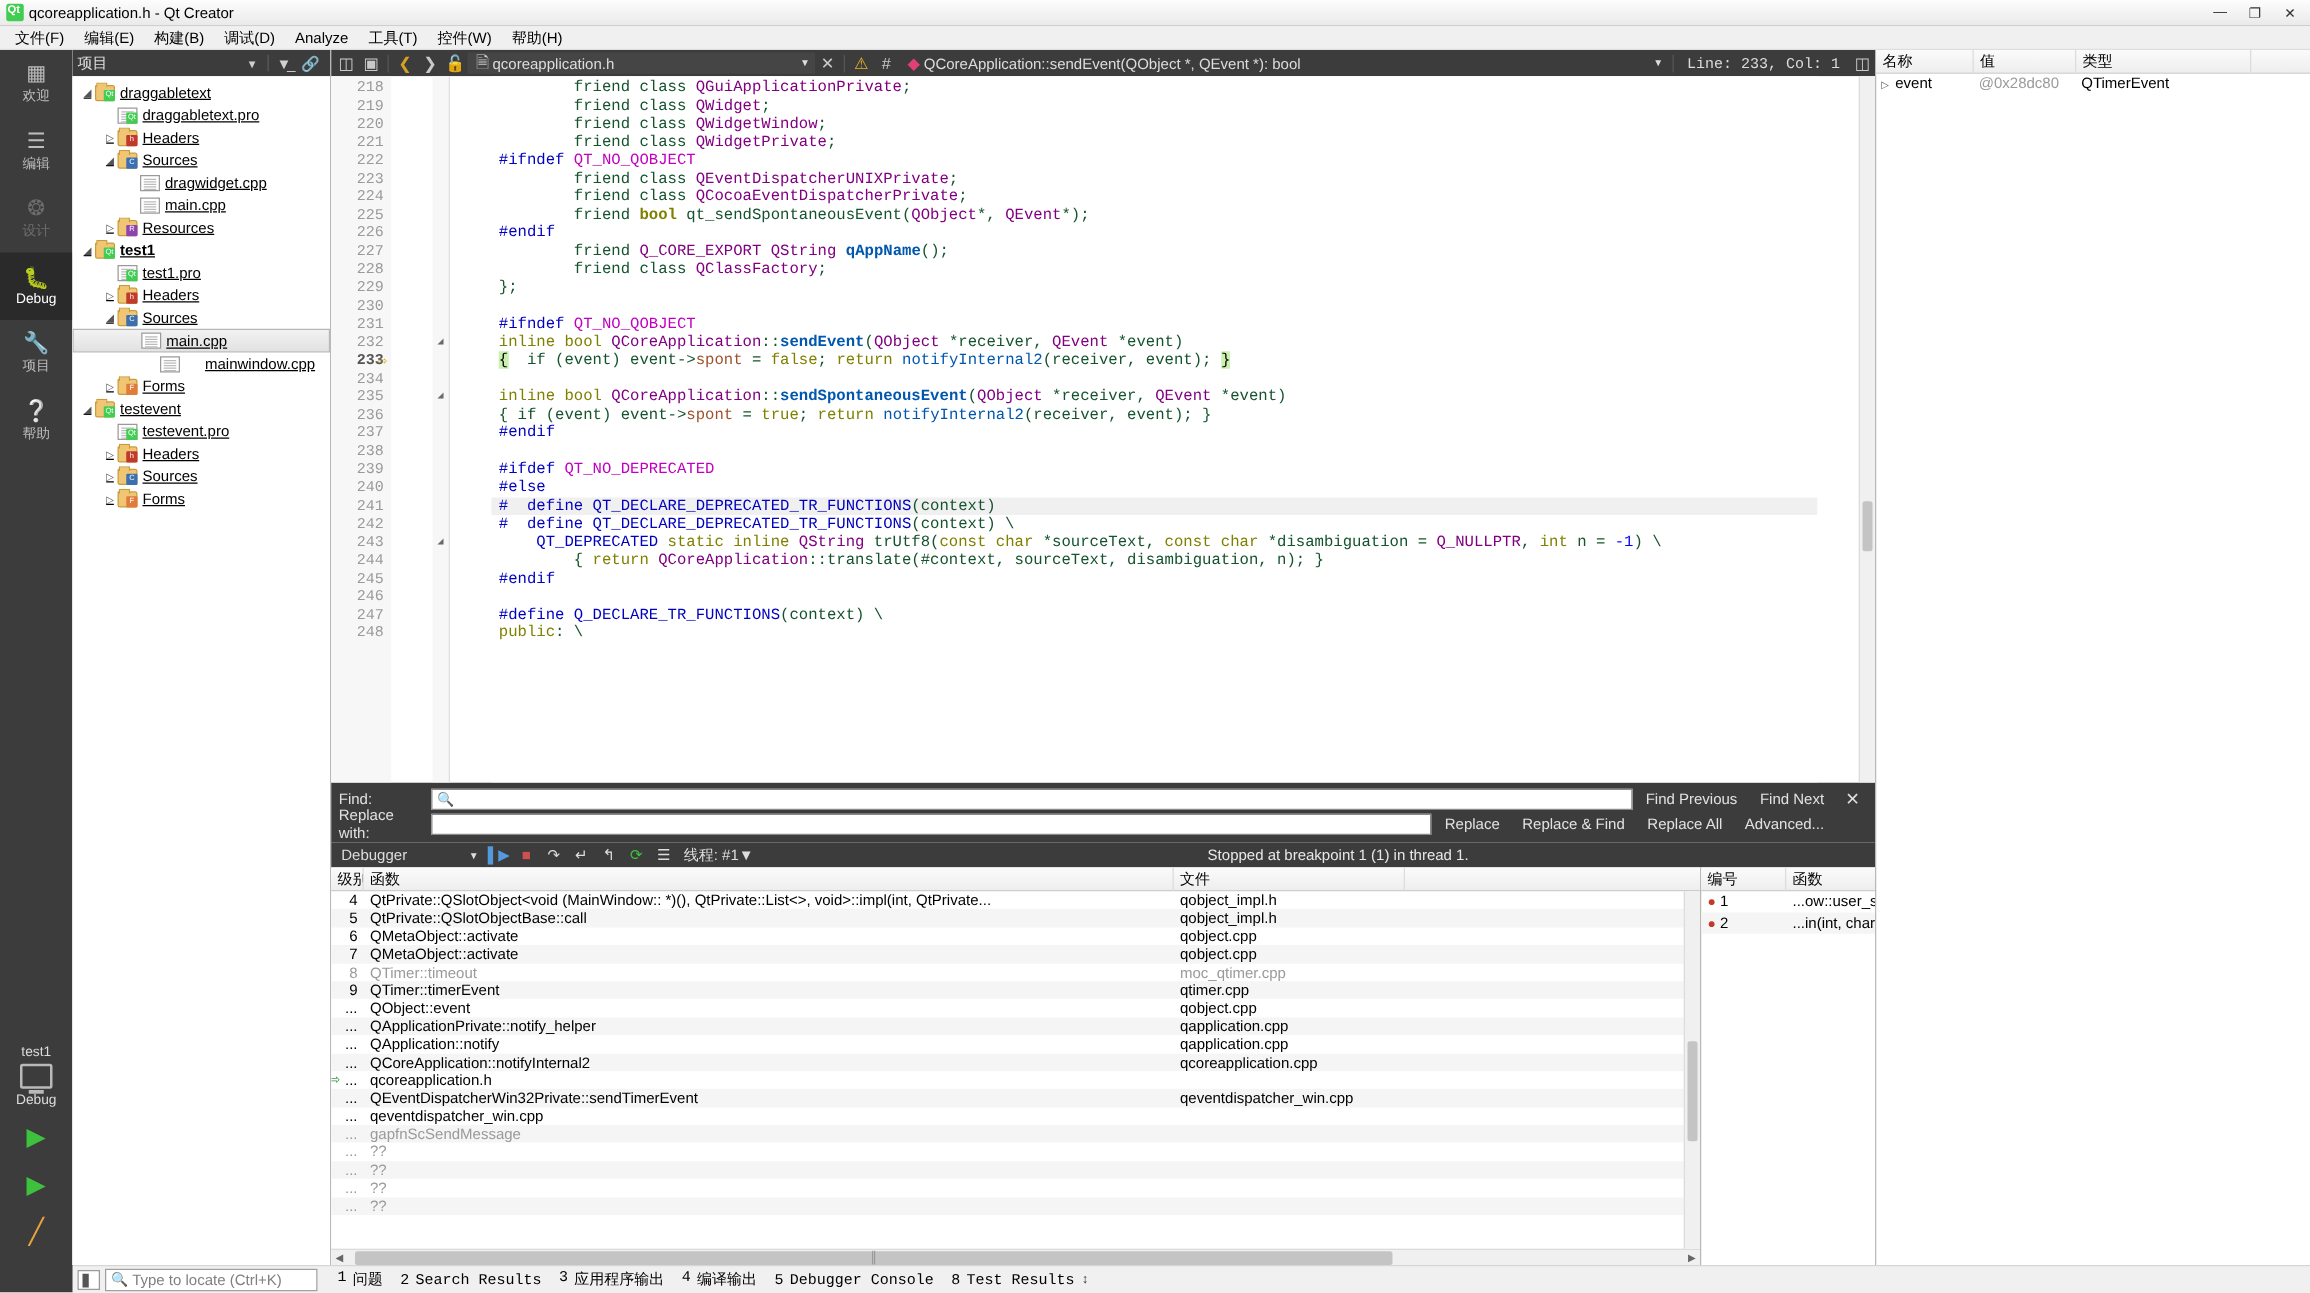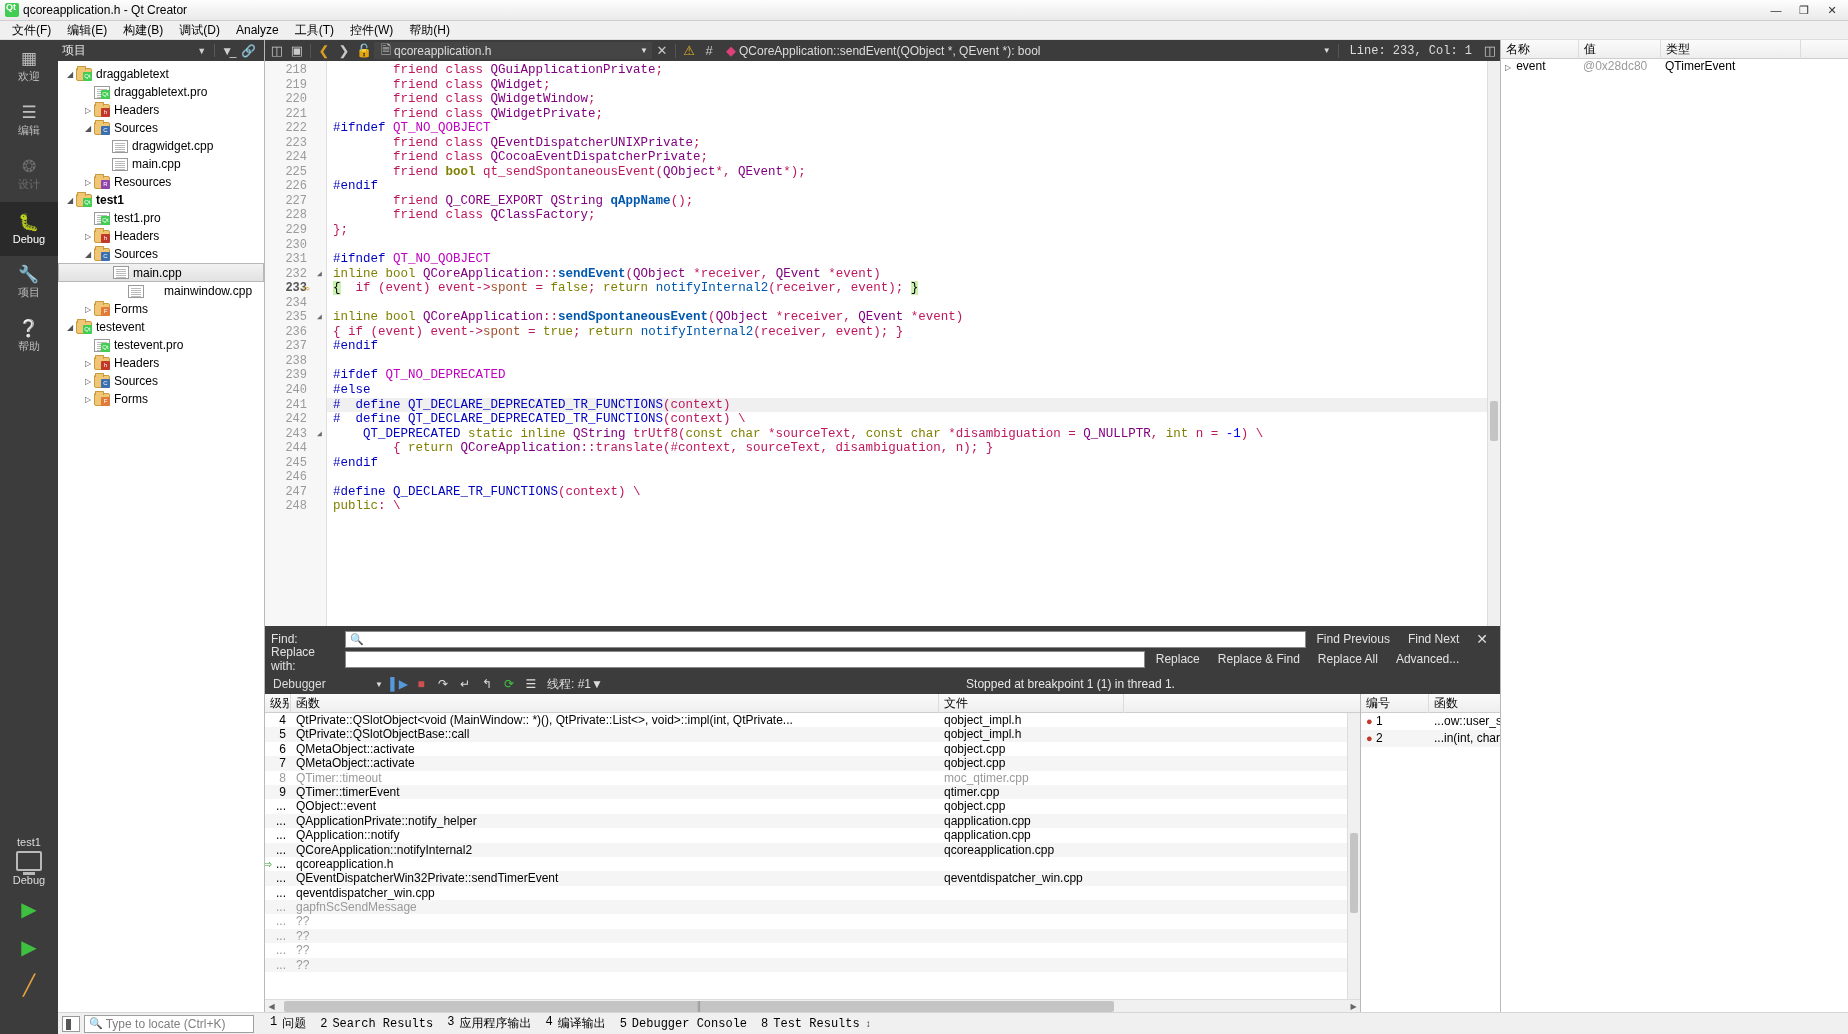--- a/index.html
+++ b/index.html
@@ -49,21 +49,21 @@
 
   
   .leftpane { width:207px; background:#fff; display:flex; flex-direction:column; flex:0 0 207px;
               border-right:1px solid #b9b9b9;}
   .pane-head { height:21px; background:#3c3c3c; display:flex; align-items:center; color:#e0e0e0;
                font-size:12px; padding:0 4px; flex:0 0 21px;}
   .pane-head .caret { margin-left:auto; font-size:9px; padding:0 6px; color:#cfcfcf;}
   .pane-head .sep { width:1px;height:13px;background:#5a5a5a;margin:0 2px;}
   .pane-head .ic { padding:0 4px; font-size:12px; color:#d0d0d0;}
   .tree { flex:1 1 auto; overflow:hidden; padding-top:4px; font-size:12px; color:#000; background:#fff;}
-  .trow { height:18px; display:flex; align-items:center; white-space:nowrap; }
+  .trow { height:18px; display:flex; align-items:center; white-space:nowrap;text-decoration:underline; }
   .trow.sel { background:linear-gradient(#f2f2f2,#e2e2e2); border:1px solid #b8b8b8; height:19px;}
   .arrow { width:12px; font-size:8px; color:#555; text-align:center; flex:0 0 12px;}
   .arrow.open::before{content:"\25E2";}
   .arrow.closed::before{content:"\25B7";}
   .ficon { width:16px;height:13px;flex:0 0 16px;margin-right:4px;position:relative;}
   .folder { background:#f0c674; border:1px solid #c89c3c; border-radius:1px 2px 2px 2px;}
   .folder::before{content:"";position:absolute;left:0;top:-3px;width:7px;height:3px;background:#f0c674;
                   border:1px solid #c89c3c;border-bottom:none;border-radius:1px 1px 0 0;}
   .badge { position:absolute; right:-1px; bottom:-1px; width:9px;height:9px; font-size:6px;
            display:flex;align-items:center;justify-content:center;color:#fff;border-radius:1px;}
@@ -86,21 +86,21 @@
   .filecombo { display:flex;align-items:center;background:#454545;height:17px;min-width:278px;
                padding:0 4px;font-size:12px;color:#ddd;}
   .filecombo .cb-caret{margin-left:auto;font-size:8px;}
   .symcombo { display:flex;align-items:center;height:17px;flex:1 1 auto;padding:0 4px;font-size:12px;
               color:#ddd;background:#3c3c3c;min-width:0;}
   .symcombo .txt{overflow:hidden;text-overflow:ellipsis;white-space:nowrap;}
   .linecol { font-size:12px;color:#dcdcdc;padding:0 8px;white-space:nowrap;
              font-family:"Liberation Mono",monospace;}
 
   .editor { flex:1 1 auto; background:#fff; position:relative; overflow:hidden; display:flex;
-            font-family:"Liberation Mono", monospace; font-size:12.5px; min-height:0;}
+            font-family:"Liberation Mono", monospace; font-size:12.5px; min-height:0;gap:33px;}
   .gutter { width:48px; flex:0 0 48px; background:#f7f7f7; text-align:right; color:#9a9a9a;
             padding-top:2px; user-select:none;}
   .gutter .gl { height:14.55px; line-height:14.55px; padding-right:6px; font-size:12px;}
   .gutter .gl.cur { color:#555; font-weight:bold; }
   .foldcol { width:14px; flex:0 0 14px; background:#f7f7f7; border-right:1px solid #e0e0e0;
              padding-top:2px; color:#6a6a6a; }
   .foldcol .fl { height:14.55px; line-height:14.55px; font-size:8px; text-align:center;}
   .codearea { flex:1 1 auto; padding-top:2px; position:relative; overflow:hidden; background:#fff;}
   .cl { height:14.55px; line-height:14.55px; white-space:pre; padding-left:6px; }
   .cl.hl { background:#f0f0f0; }
@@ -109,21 +109,21 @@
   
   .k { color:#808000; }       
   .kb{ color:#808000; font-weight:bold;}
   .ty{ color:#800080; }       
   .pp{ color:#0000c0; }       
   .ppn{color:#c000c0;}        
   .fn{ color:#0057ae; font-weight:bold;}
   .fnp{color:#0057ae;}
   .var{color:#a0522d;}
   .num{color:#0000ff;}
-  .pl{ color:#be185d; }
+  .pl{ color:#14532d; }
   .curbrace{ background:#ccf0b0; }
 
   .vscroll { width:13px; flex:0 0 13px; background:#f0f0f0; border-left:1px solid #dcdcdc; position:relative;}
   .vthumb { position:absolute; left:2px; right:2px; background:#c4c4c4; border-radius:2px;}
 
   
   .findbar { background:#3c3c3c; flex:0 0 48px; display:flex; flex-direction:column; padding:3px 0; color:#ddd;}
   .findrow { height:20px; display:flex; align-items:center; padding:0 6px; gap:4px; }
   .findlabel { font-size:12px; width:70px; flex:0 0 70px; color:#e2e2e2;}
   .findinput { height:17px; background:#fff; border:1px solid #8a8a8a; flex:1 1 auto;

